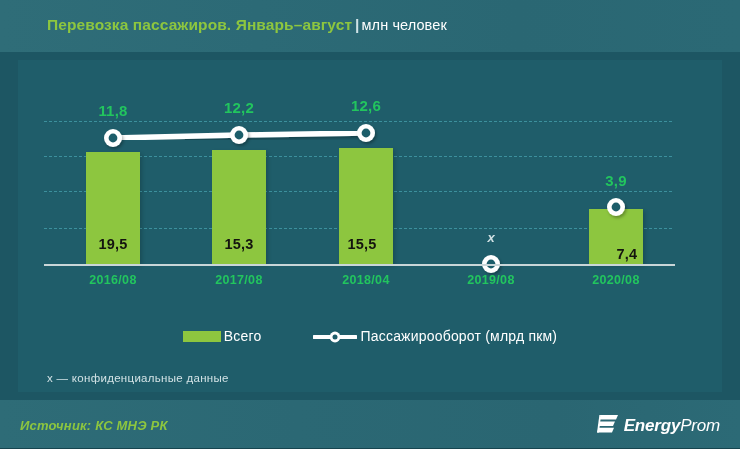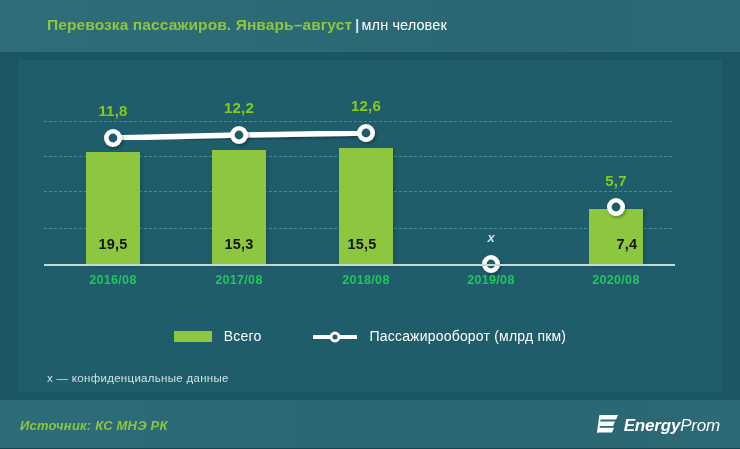--- a/index.html
+++ b/index.html
@@ -59,41 +59,41 @@
   }
   .bar-label{
     position:absolute;
     text-align:center;
     color:#14140f;
     font-size:14.5px;font-weight:bold;
     letter-spacing:.2px;
   }
   .line-label{
     position:absolute;text-align:center;
-    color:#84cc16;font-size:15px;font-weight:bold;letter-spacing:.2px;
+    color:#22c55e;font-size:15px;font-weight:bold;letter-spacing:.2px;
   }
   .conf-label{
     position:absolute;text-align:center;
     color:#cfe0e3;font-size:13px;font-weight:bold;font-style:italic;
   }
   .cat-label{
     position:absolute;text-align:center;
     color:#22c55e;font-size:12.5px;font-weight:bold;letter-spacing:.3px;
   }
   svg.line-layer{
     position:absolute;left:0;top:0;width:740px;height:348px;overflow:visible;
     pointer-events:none;
   }
 
   
   .legend{
     position:absolute;left:0;top:276px;width:740px;
     display:flex;justify-content:center;align-items:center;gap:52px;
   }
-  .legend-item{display:flex;align-items:center;gap:12px;}
+  .legend-item{display:flex;align-items:center;gap:3px;}
   .swatch-bar{width:38px;height:11px;background:#8dc63f;display:block;}
   .swatch-line{width:44px;height:12px;display:block;position:relative;}
   .legend-text{color:#ffffff;font-size:14px;letter-spacing:.2px;white-space:nowrap;}
 
   .footnote{
     position:absolute;left:47px;top:320px;
     color:#d3e3e6;font-size:11.5px;letter-spacing:.3px;
   }
 
   
@@ -134,21 +134,21 @@
       <div class="gridline" style="top:176px;"></div>
 
       <div class="bar" style="left:86px;top:100px;width:54px;height:112px;"></div>
       <div class="bar" style="left:212px;top:98px;width:54px;height:114px;"></div>
       <div class="bar" style="left:339px;top:96px;width:54px;height:116px;"></div>
       <div class="bar" style="left:589px;top:157px;width:54px;height:55px;"></div>
 
       <div class="bar-label" style="left:86px;top:184px;width:54px;">19,5</div>
       <div class="bar-label" style="left:212px;top:184px;width:54px;">15,3</div>
       <div class="bar-label" style="left:339px;top:184px;width:46px;">15,5</div>
-      <div class="bar-label" style="left:589px;top:184px;width:76px;text-align:center;">7,4</div>
+      <div class="bar-label" style="left:589px;top:194px;width:76px;text-align:center;">7,4</div>
 
       <svg class="line-layer" viewBox="0 0 740 348">
         <defs>
           <filter id="soft" x="-30%" y="-30%" width="160%" height="160%">
             <feDropShadow dx="1.5" dy="2" stdDeviation="1.6" flood-color="#000000" flood-opacity="0.30"></feDropShadow>
           </filter>
         </defs>
         <polyline points="113,86 239,83 366,81" fill="none" stroke="#ffffff" stroke-width="5.5" stroke-linecap="round" stroke-linejoin="round" filter="url(#soft)"></polyline>
         <g filter="url(#soft)">
           <circle cx="113" cy="86" r="9" fill="#ffffff"></circle>
@@ -160,29 +160,29 @@
           <circle cx="491" cy="212" r="9" fill="#ffffff"></circle>
           <circle cx="491" cy="212" r="4.4" fill="#1f5d6a"></circle>
           <circle cx="616" cy="155" r="9" fill="#ffffff"></circle>
           <circle cx="616" cy="155" r="4.4" fill="#1f5d6a"></circle>
         </g>
       </svg>
 
       <div class="line-label" style="left:83px;top:50px;width:60px;">11,8</div>
       <div class="line-label" style="left:209px;top:47px;width:60px;">12,2</div>
       <div class="line-label" style="left:336px;top:45px;width:60px;">12,6</div>
-      <div class="line-label" style="left:586px;top:120px;width:60px;">5,7</div>
+      <div class="line-label" style="left:586px;top:120px;width:60px;">3,9</div>
 
       <div class="conf-label" style="left:461px;top:178px;width:60px;">x</div>
 
       <div class="axis-line"></div>
 
       <div class="cat-label" style="left:83px;top:221px;width:60px;">2016/08</div>
       <div class="cat-label" style="left:209px;top:221px;width:60px;">2017/08</div>
-      <div class="cat-label" style="left:336px;top:221px;width:60px;">2018/08</div>
+      <div class="cat-label" style="left:336px;top:221px;width:60px;">2018/04</div>
       <div class="cat-label" style="left:461px;top:221px;width:60px;">2019/08</div>
       <div class="cat-label" style="left:586px;top:221px;width:60px;">2020/08</div>
 
       <div class="legend">
         <div class="legend-item">
           <span class="swatch-bar"></span>
           <span class="legend-text">Всего</span>
         </div>
         <div class="legend-item">
           <span class="swatch-line">

